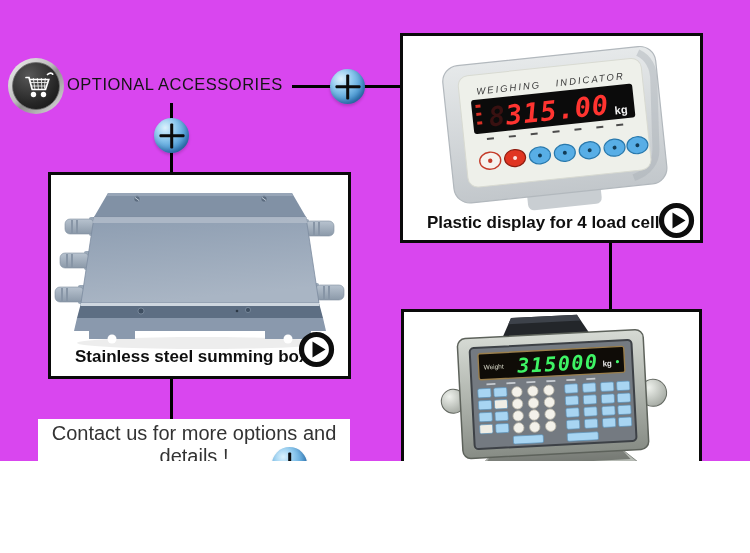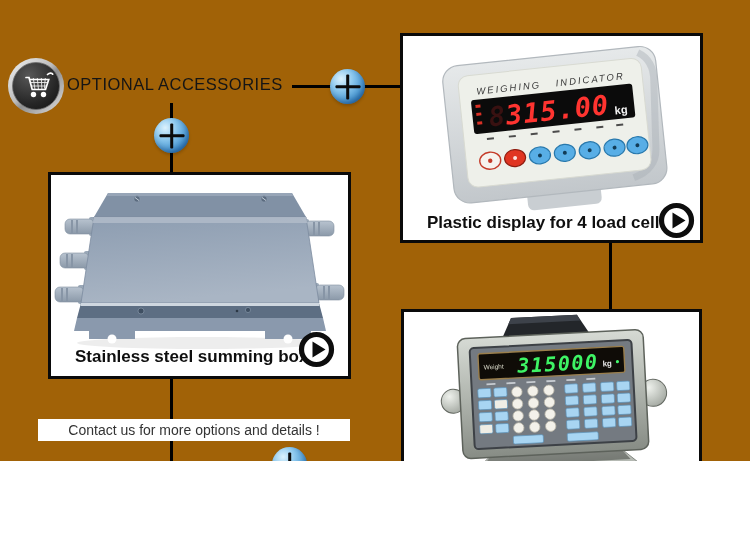--- a/index.html
+++ b/index.html
@@ -1,23 +1,23 @@
 <!DOCTYPE html>
 <html><head>
 <meta charset="utf-8">
 <style>
   html,body{margin:0;padding:0;background:#fff;}
-  .canvas{position:relative;width:750px;height:461px;background:#a16207;overflow:hidden;
+  .canvas{position:relative;width:750px;height:461px;background:#d946ef;overflow:hidden;
           font-family:"Liberation Sans",sans-serif;}
   .line{position:absolute;background:#000;z-index:1;}
   .pbox{position:absolute;background:#fff;border:3px solid #0a0a0a;box-sizing:border-box;z-index:2;}
   .pimg{position:absolute;left:0;top:0;width:100%;height:100%;}
   .plabel{position:absolute;font-weight:bold;font-size:17px;color:#0f0f0f;white-space:nowrap;z-index:3;}
   .title{position:absolute;left:67px;top:75px;font-size:16.5px;letter-spacing:.5px;color:#151515;z-index:3;}
-  .contact{position:absolute;left:38px;top:419px;width:312px;text-align:center;font-size:14px;
+  .contact{position:absolute;left:38px;top:419px;width:312px;text-align:center;font-size:20px;
            color:#333;background:#fff;padding:3px 0;z-index:4;}
   .plus{position:absolute;width:35px;height:35px;border-radius:50%;z-index:5;
         background:radial-gradient(circle at 32% 28%,#dcf2fd 0%,#8ec9ee 32%,#3c8ecd 72%,#14548f 100%);
         box-shadow:inset -2px -3px 5px rgba(0,0,40,.25),0 2px 3px rgba(0,0,0,.18);}
   .plus::before,.plus::after{content:"";position:absolute;background:#0b0b0b;left:50%;top:50%;
         transform:translate(-50%,-50%);border-radius:1px;}
   .plus::before{width:25px;height:3.6px;}
   .plus::after{width:3.6px;height:25px;}
   .play{position:absolute;width:37px;height:37px;z-index:4;cursor:pointer;}
   .cart{position:absolute;left:7px;top:57px;width:58px;height:58px;z-index:3;}

